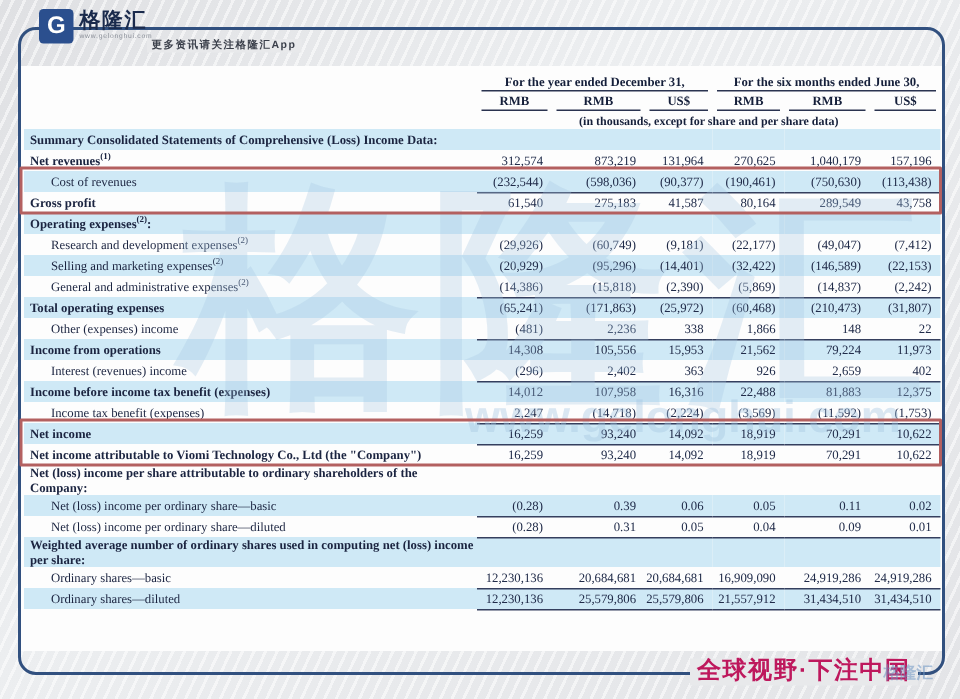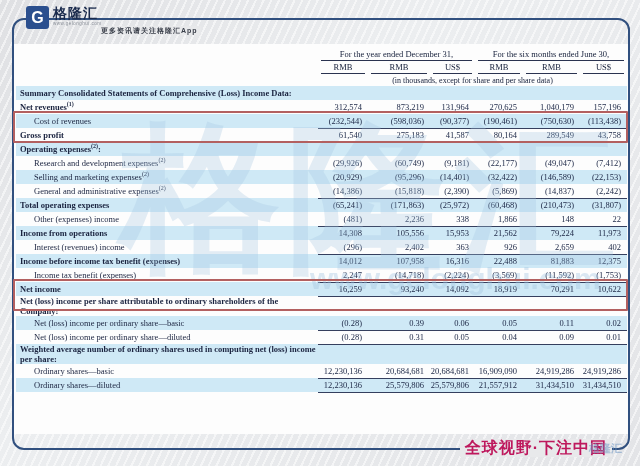--- a/index.html
+++ b/index.html
@@ -59,21 +59,21 @@
   #slogan{
     position:absolute; right:28px; top:439px; z-index:5;
     font:bold 16px/18px "Liberation Sans",sans-serif; color:#be185d;
     background:#e8e9eb; padding:0 5px; letter-spacing:1px;
   }
   
   #twrap{ position:absolute; left:16px; top:48px; width:611px; z-index:2; }
   table{ width:611px; border-collapse:collapse; table-layout:fixed; }
   col.c-lbl{width:302px;} col.c1{width:50px;} col.c2{width:62px;} col.c3{width:45px;}
   col.c4{width:48px;} col.c5{width:57px;} col.c6{width:47px;}
-  th{ font-weight:normal; color:#151f3a; font-size:8.5px; line-height:10px; height:13px;
+  th{ font-weight:bold; color:#151f3a; font-size:8.5px; line-height:10px; height:13px;
       text-align:center; vertical-align:bottom; padding:0; }
   th .ulw{ display:block; margin:0 3px; border-bottom:1px solid #2a3350; padding-bottom:1px; }
   .note-row th{ font-size:8px; height:12px; }
   td{ font-size:8.5px; line-height:10px; height:14px; padding:0; vertical-align:middle;
       color:#202b49; }
   td.lbl{ text-align:left; padding-left:4px; color:#1b2440; }
   td.lbl.b{ font-weight:bold;margin-top:36px; }
   td.lbl.ind{ padding-left:18px; }
   td.num{ text-align:right; padding-right:6px; font-size:8.5px; }
   tr.stripe td{ background:#cfe9f6; }
@@ -284,20 +284,29 @@
           <tr class="stripe">
             <td class="lbl b">Net income</td>
             <td class="num tl bl">16,259</td>
             <td class="num tl bl">93,240</td>
             <td class="num tl bl">14,092</td>
             <td class="num tl bl">18,919</td>
             <td class="num tl bl">70,291</td>
             <td class="num tl bl">10,622</td>
           </tr>
           <tr>
+            <td class="lbl b">Net income attributable to Viomi Technology Co., Ltd (the "Company")</td>
+            <td class="num">16,259</td>
+            <td class="num">93,240</td>
+            <td class="num">14,092</td>
+            <td class="num">18,919</td>
+            <td class="num">70,291</td>
+            <td class="num">10,622</td>
+          </tr>
+          <tr>
             <td class="lbl b">Net (loss) income per share attributable to ordinary shareholders of the Company:</td>
             <td class="num"></td>
             <td class="num"></td>
             <td class="num"></td>
             <td class="num"></td>
             <td class="num"></td>
             <td class="num"></td>
           </tr>
           <tr class="stripe">
             <td class="lbl ind">Net (loss) income per ordinary share—basic</td>

